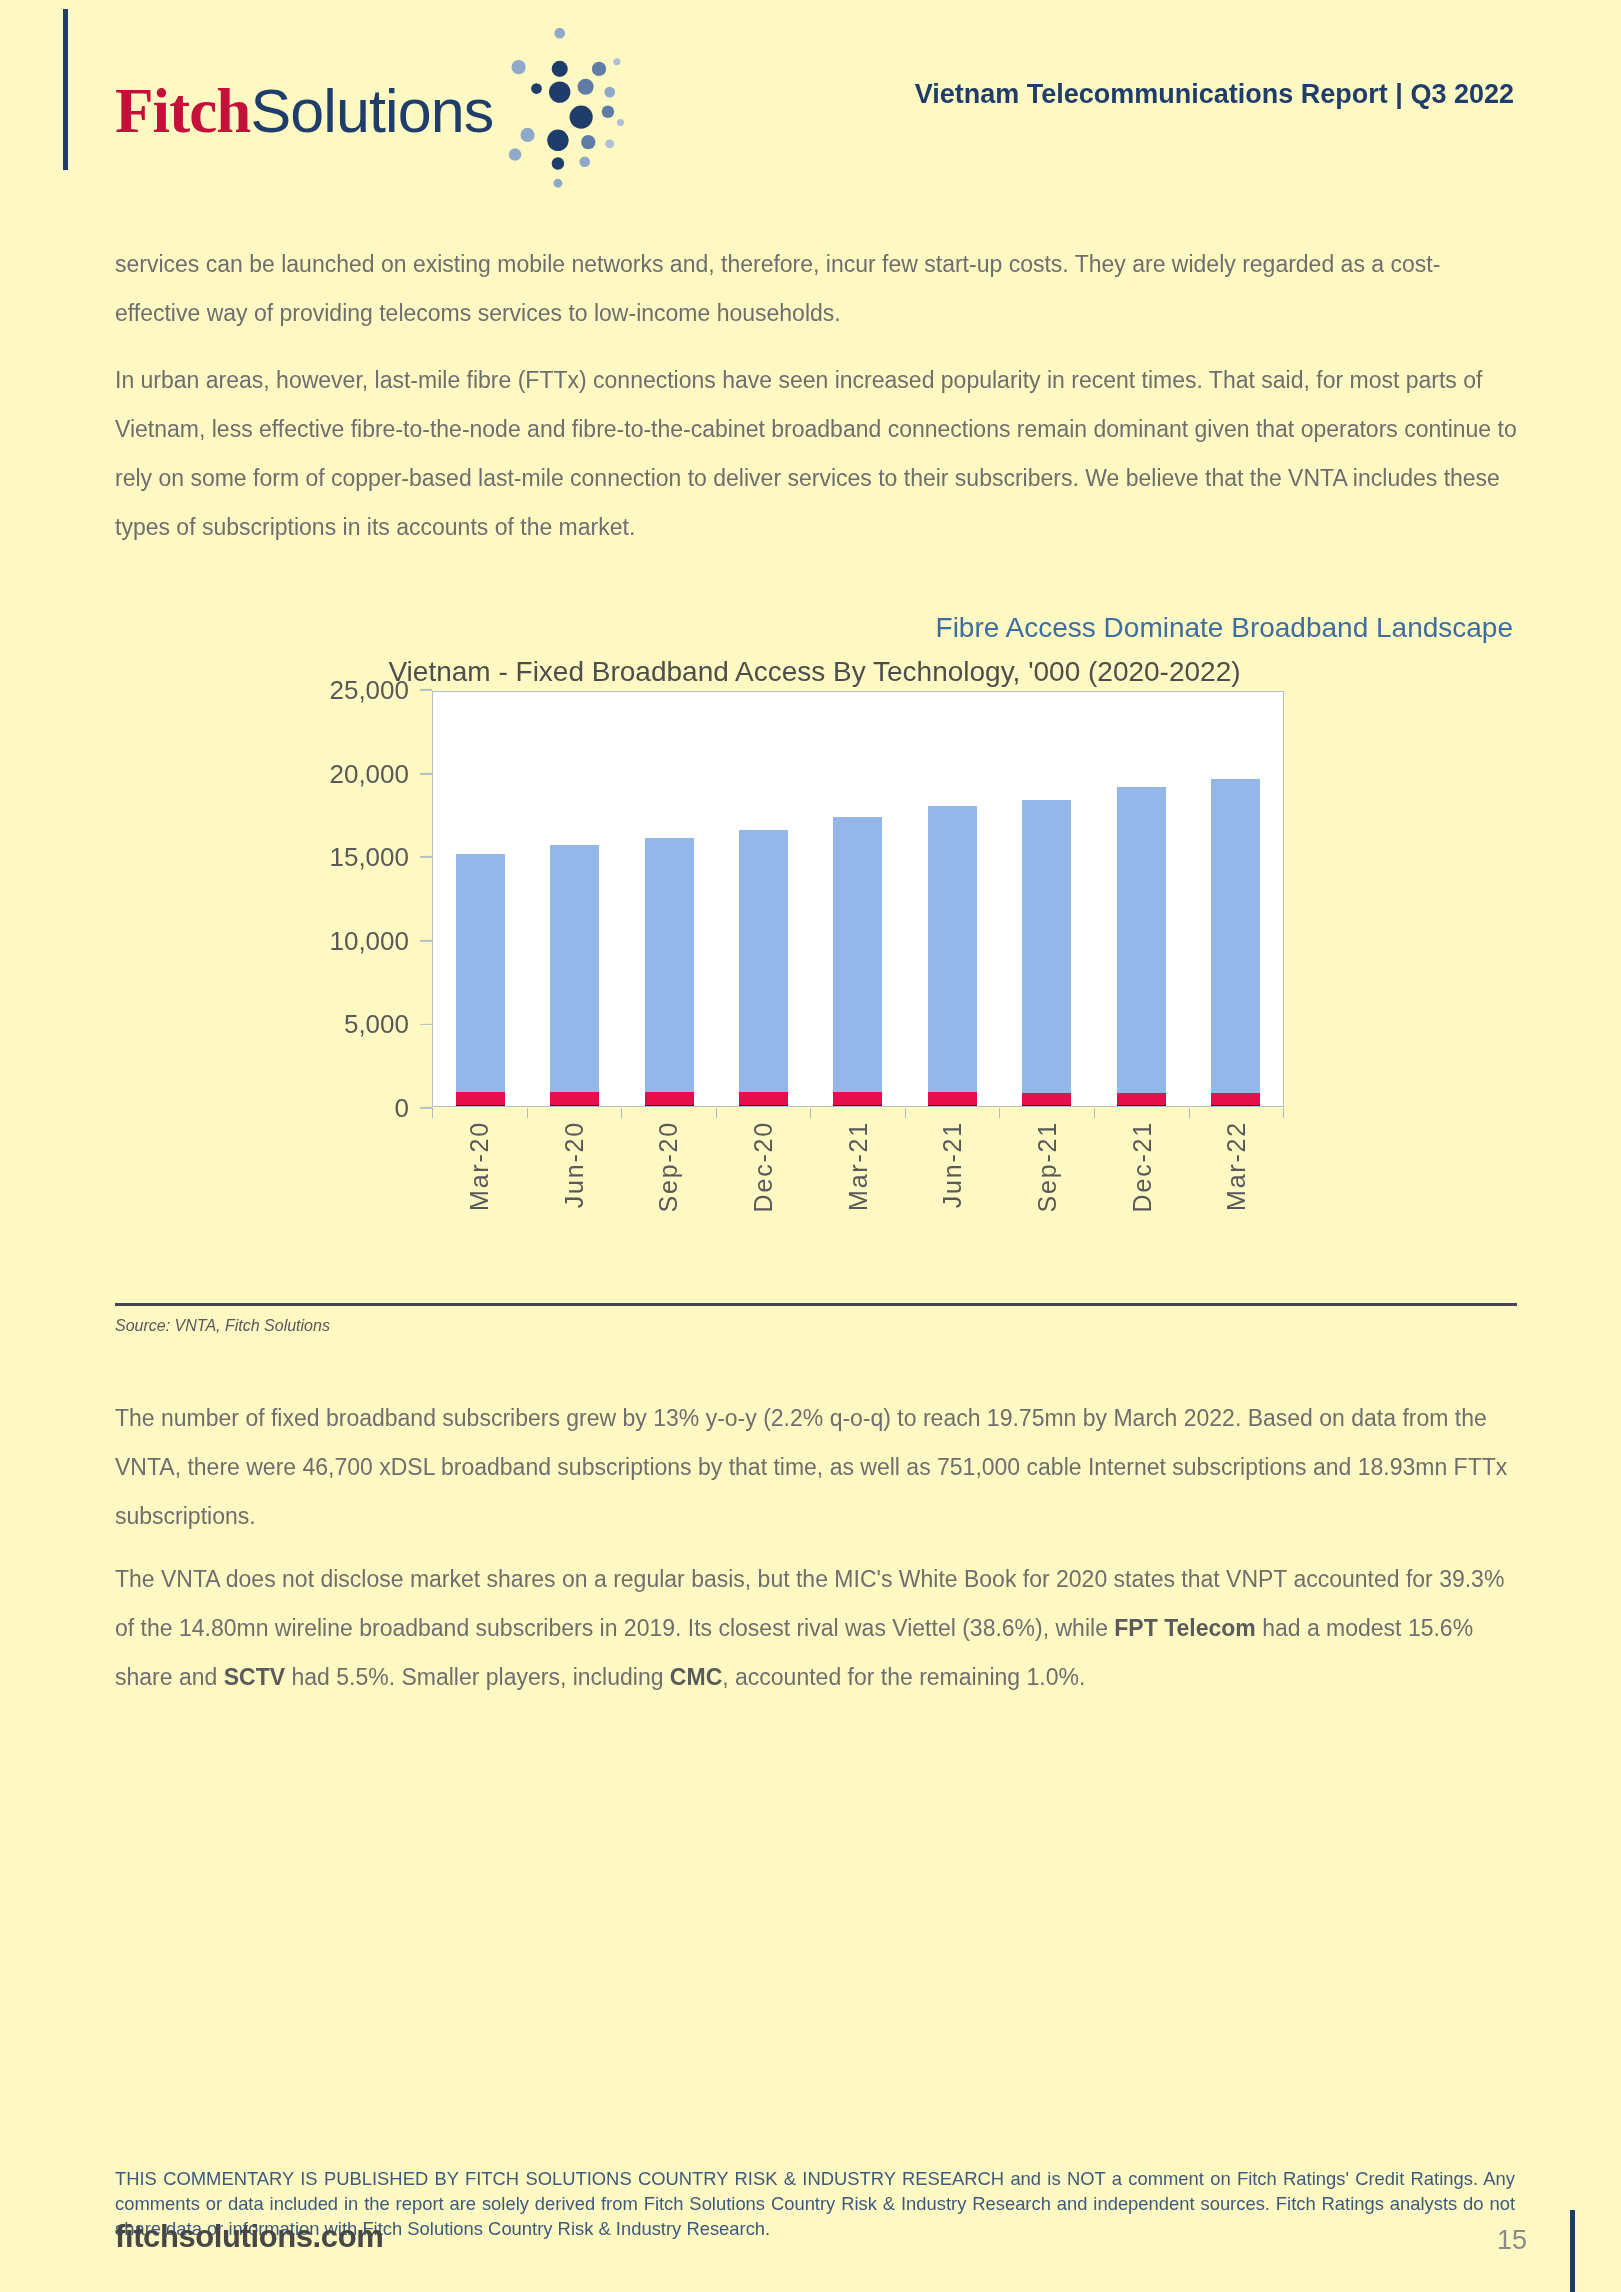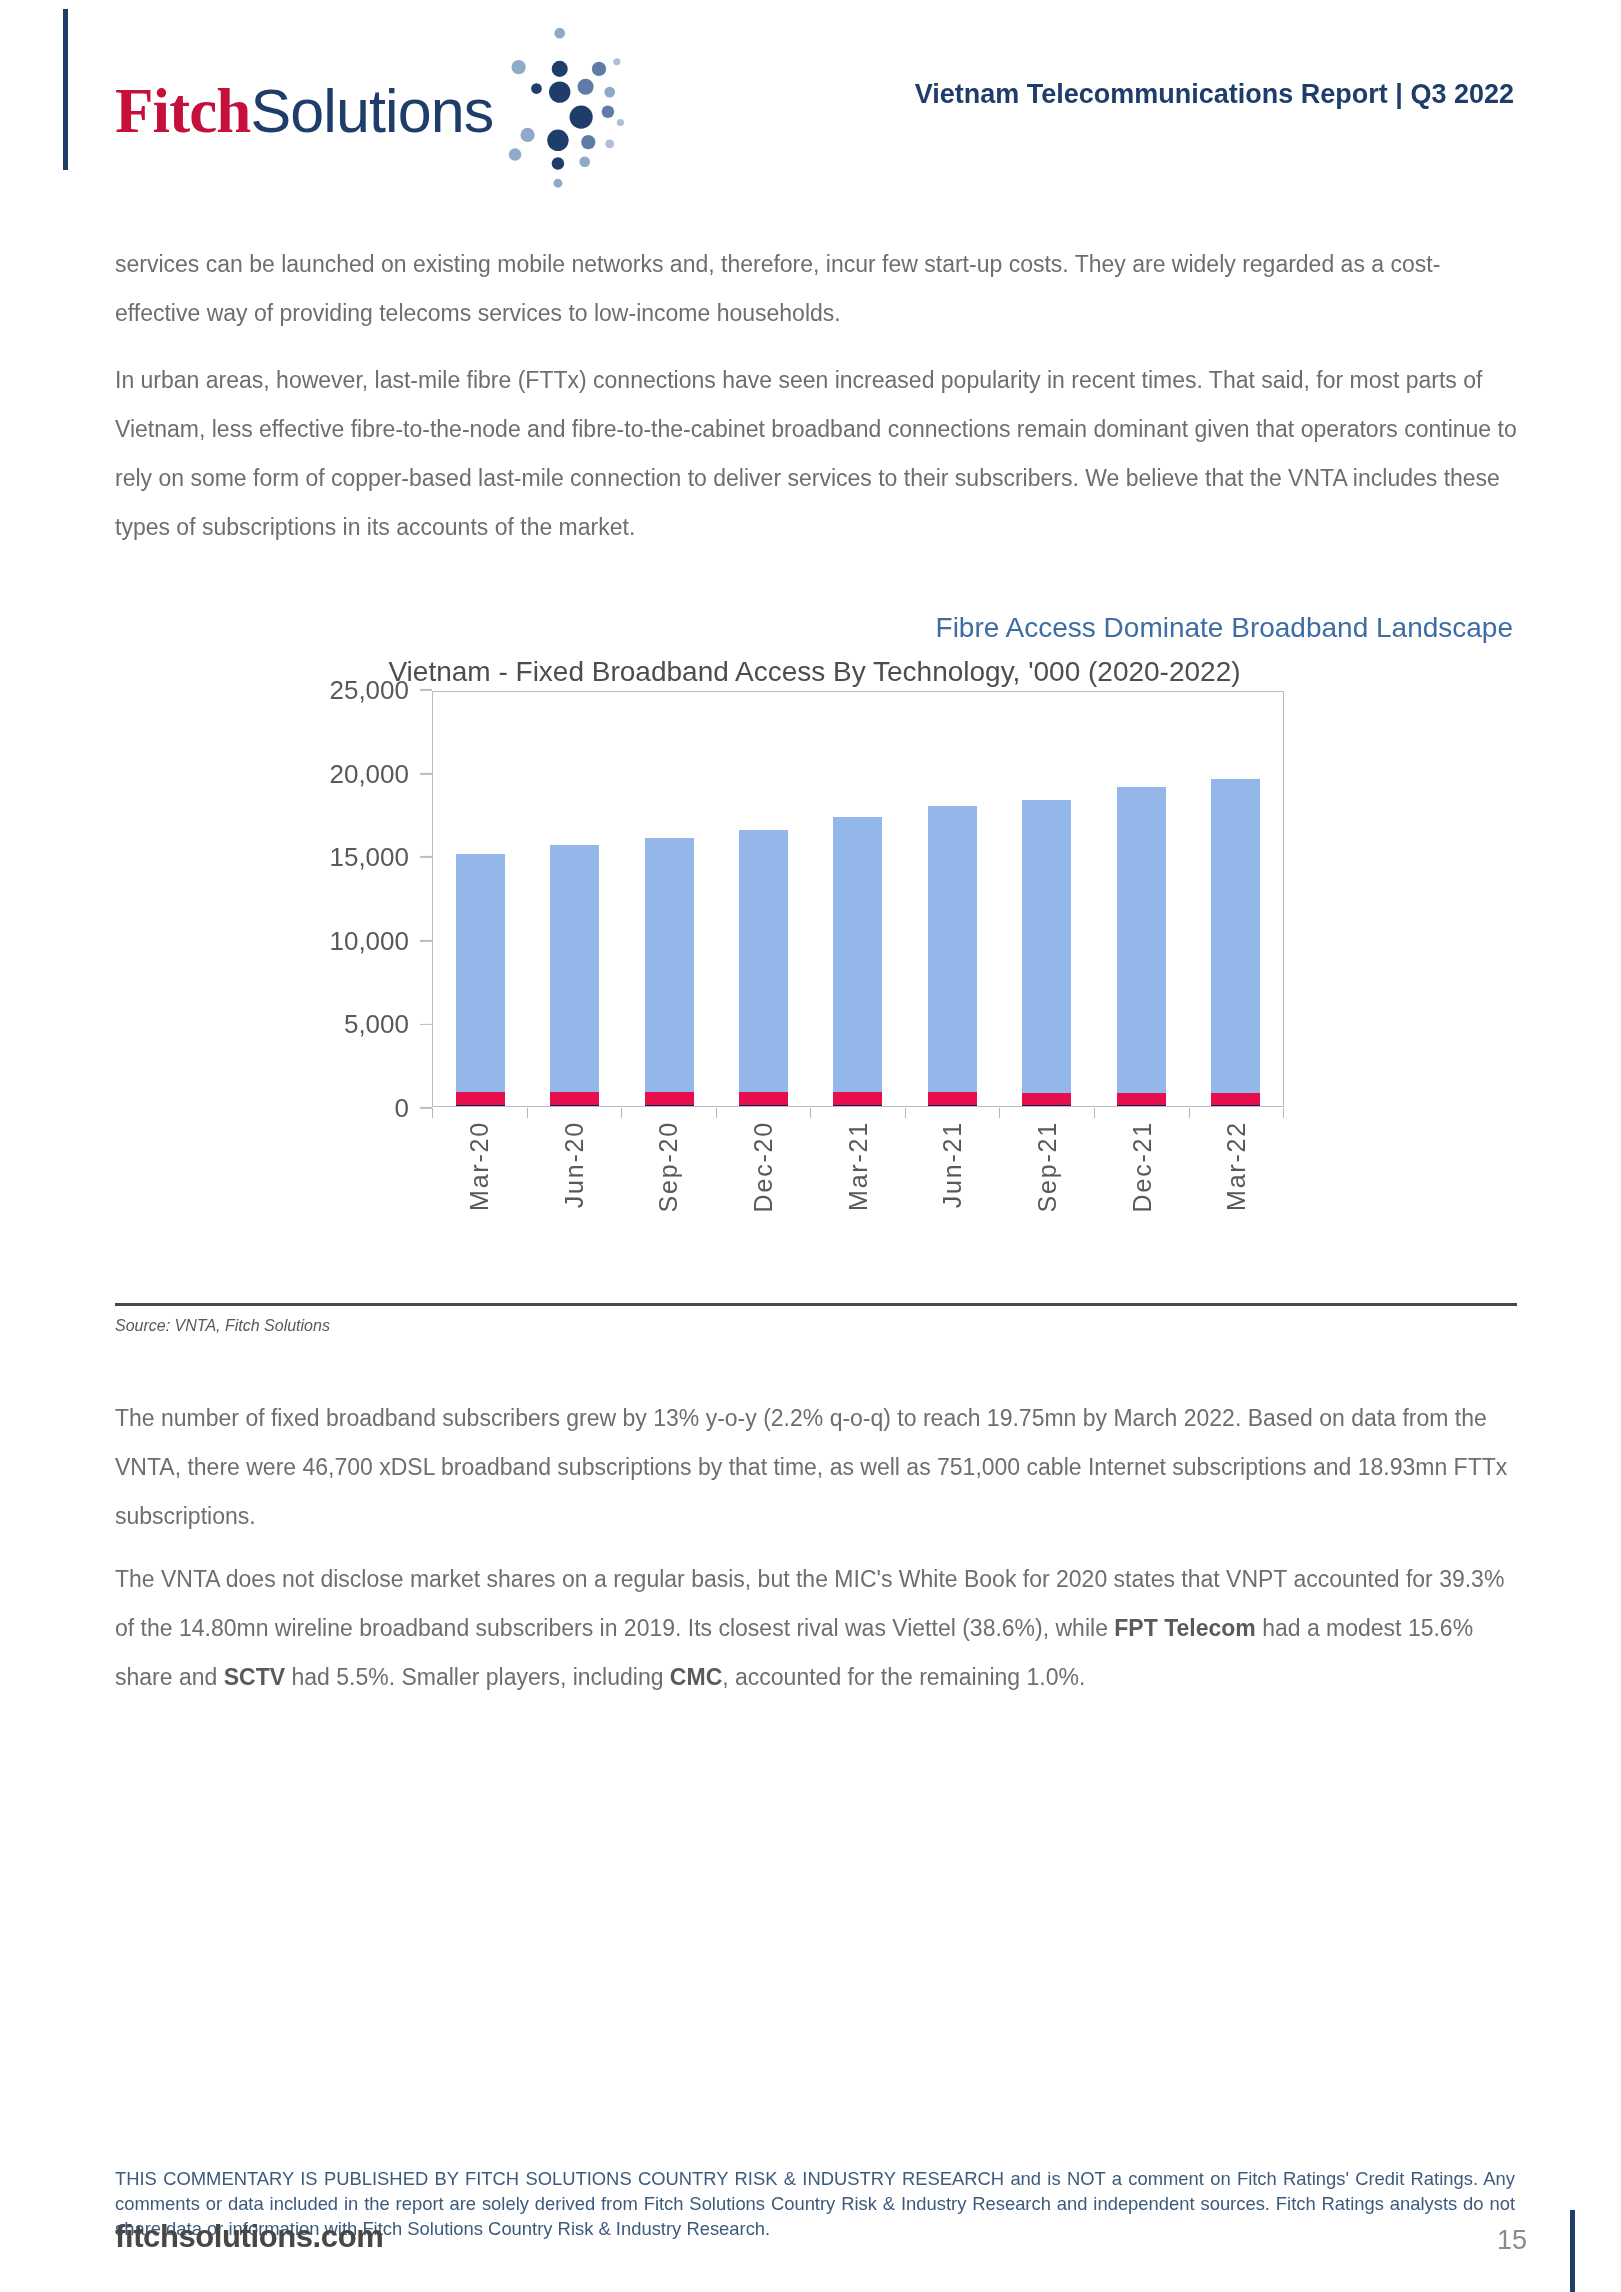--- a/index.html
+++ b/index.html
@@ -1,17 +1,17 @@
 <!DOCTYPE html>
 <html style="font-size:14.3px"><head>
 <meta charset="utf-8">
 <style>
   html,body{margin:0;padding:0;background:#e8e8e8;}
   .page{
-    position:relative;width:1621px;height:2293px;background:#ffffff;
+    position:relative;width:1621px;height:2293px;background:#fef9c3;
     font-family:"Liberation Sans",sans-serif;margin:0 auto;overflow:hidden;
   }
   
   .hdr-bar{position:absolute;left:63px;top:9px;width:4.5px;height:161px;background:#1e3d6b;}
   .logo{position:absolute;left:115px;top:34px;display:flex;align-items:center;}
   .logo-fitch{font-family:"Liberation Serif",serif;font-weight:700;font-size:63px;color:#c5103c;letter-spacing:-0.9px;}
   .logo-solutions{font-family:"Liberation Sans",sans-serif;font-weight:500;font-size:61px;color:#1e3d6b;letter-spacing:-0.9px;}
   .logo-dots{margin-left:5.4px;margin-top:-12.5px;}
   .hdr-title{position:absolute;right:107px;top:79px;font-size:27px;font-weight:700;color:#1e3d6b;}
   

